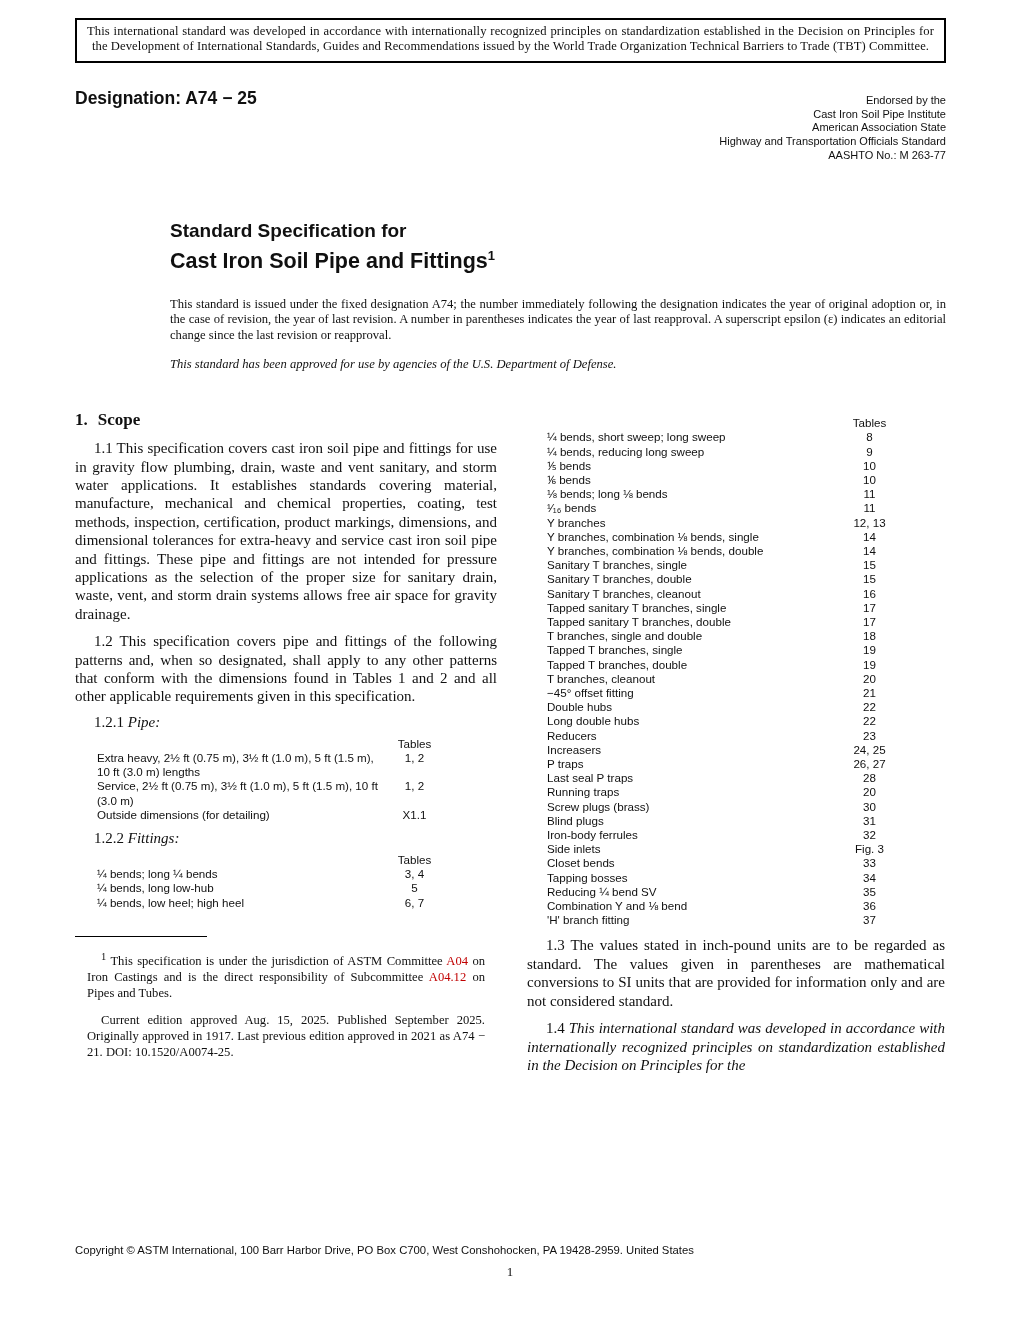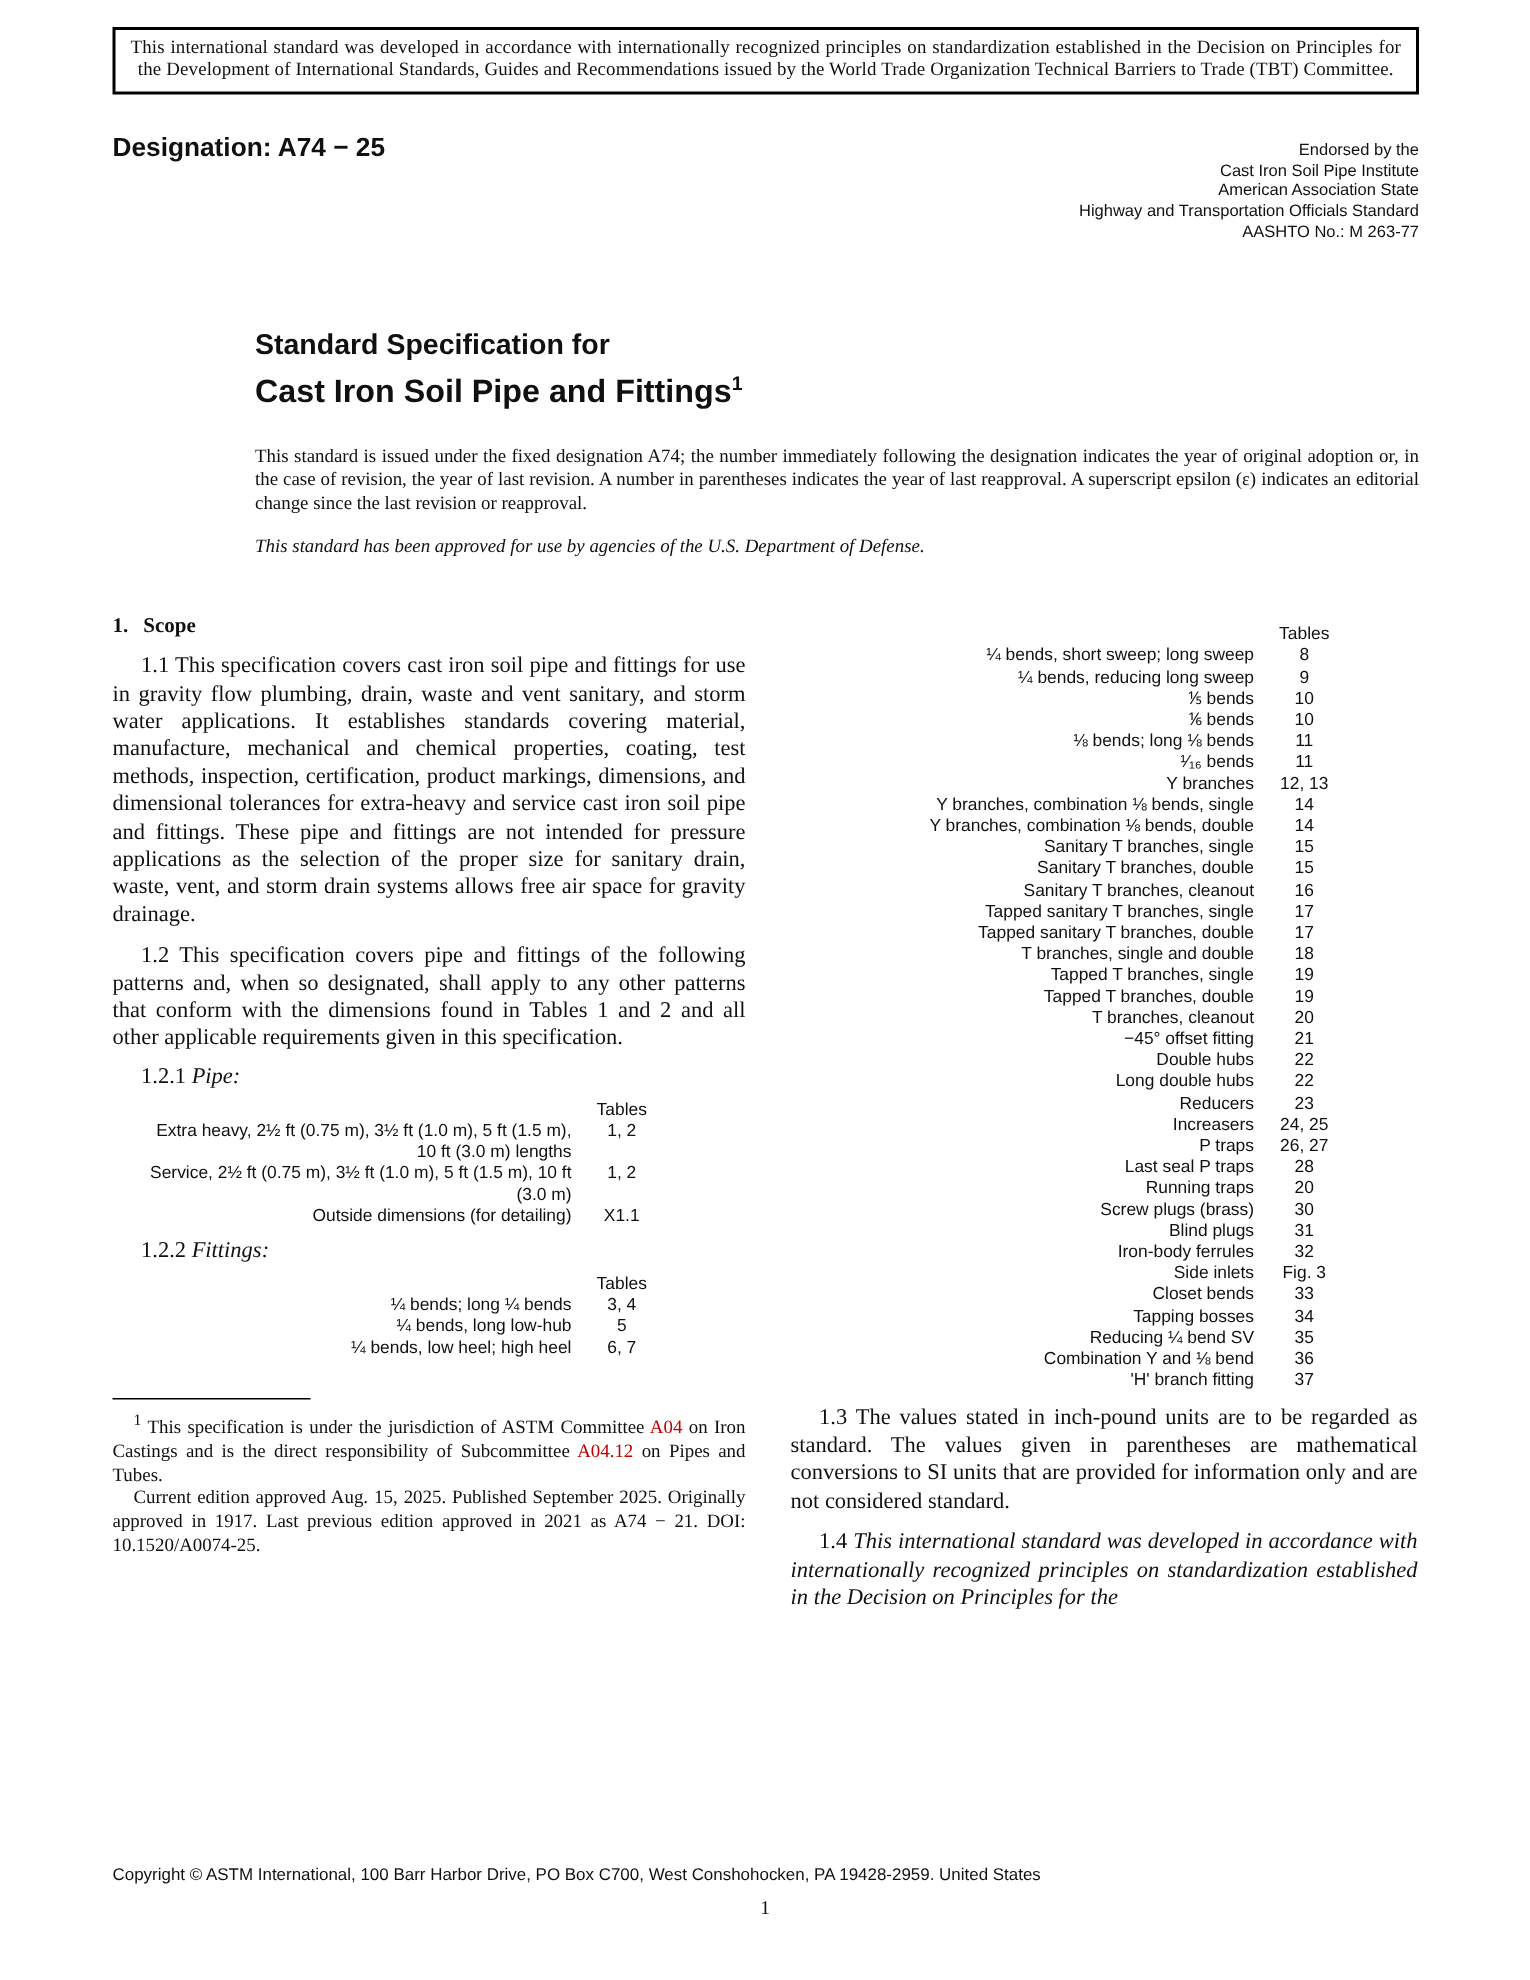--- a/index.html
+++ b/index.html
@@ -27,39 +27,39 @@
   .title sup{font-size:13px;}
 
   
   .preamble{margin:22px 0 0 95px;font-size:12.6px;line-height:15.4px;text-align:justify;}
   .dod{margin:14px 0 0 95px;font-size:12.6px;font-style:italic;}
 
   
   .cols{display:flex;margin-top:38px;}
   .col-left{width:422px;flex-shrink:0;}
   .col-right{width:418px;margin-left:30px;flex-shrink:0;}
-  .scope-h{font-size:14px;font-weight:bold;}
+  .scope-h{font-size:17px;font-weight:bold;}
   .scope-h .sp{display:inline-block;width:10px;}
   p.body{font-size:15px;line-height:18.4px;text-align:justify;text-indent:19px;margin:9px 0 0 0;}
   .subhead{font-size:15px;text-indent:19px;margin-top:8px;}
 
   
   .mini-table{font-family:"Liberation Sans",sans-serif;font-size:11.6px;line-height:14.2px;margin-top:6px;}
   .mt-left{width:345px;margin-left:22px;}
   .mt-right{width:350px;margin-left:20px;}
   .thead{display:flex;justify-content:flex-end;}
   .thead .num{font-family:"Liberation Sans",sans-serif;}
   .trow{display:flex;align-items:flex-start;}
-  .lbl{flex:1;padding-right:6px;text-align:right;}
+  .lbl{flex:1;padding-right:6px;}
   .num{width:55px;text-align:center;flex-shrink:0;}
 
   
   .footnote{margin-top:26px;font-size:12.6px;line-height:15.8px;}
   .fn-rule{width:132px;border-top:1.4px solid #000;margin-bottom:7px;}
-  .footnote p{margin:0;text-align:justify;text-indent:14px;}
+  .footnote p{margin:12px;text-align:justify;text-indent:14px;}
   .fn-link{color:#c00000;text-decoration:none;cursor:pointer;}
 
   .ital{font-style:italic;}
 
   
   .copyright{position:absolute;left:75px;right:75px;bottom:64px;
              font-family:"Liberation Sans",sans-serif;font-size:11.3px;}
   .pageno{position:absolute;left:0;right:0;bottom:40px;text-align:center;font-size:13px;}
 </style>
 </head>

